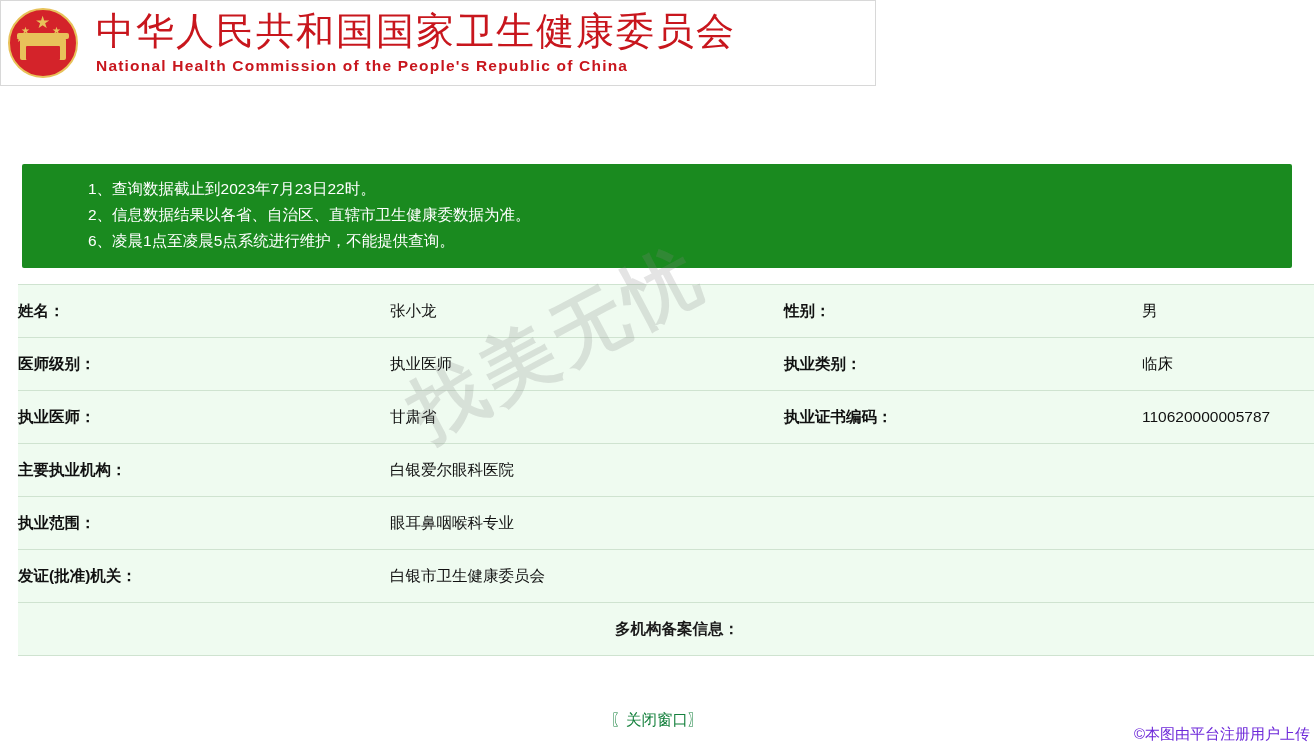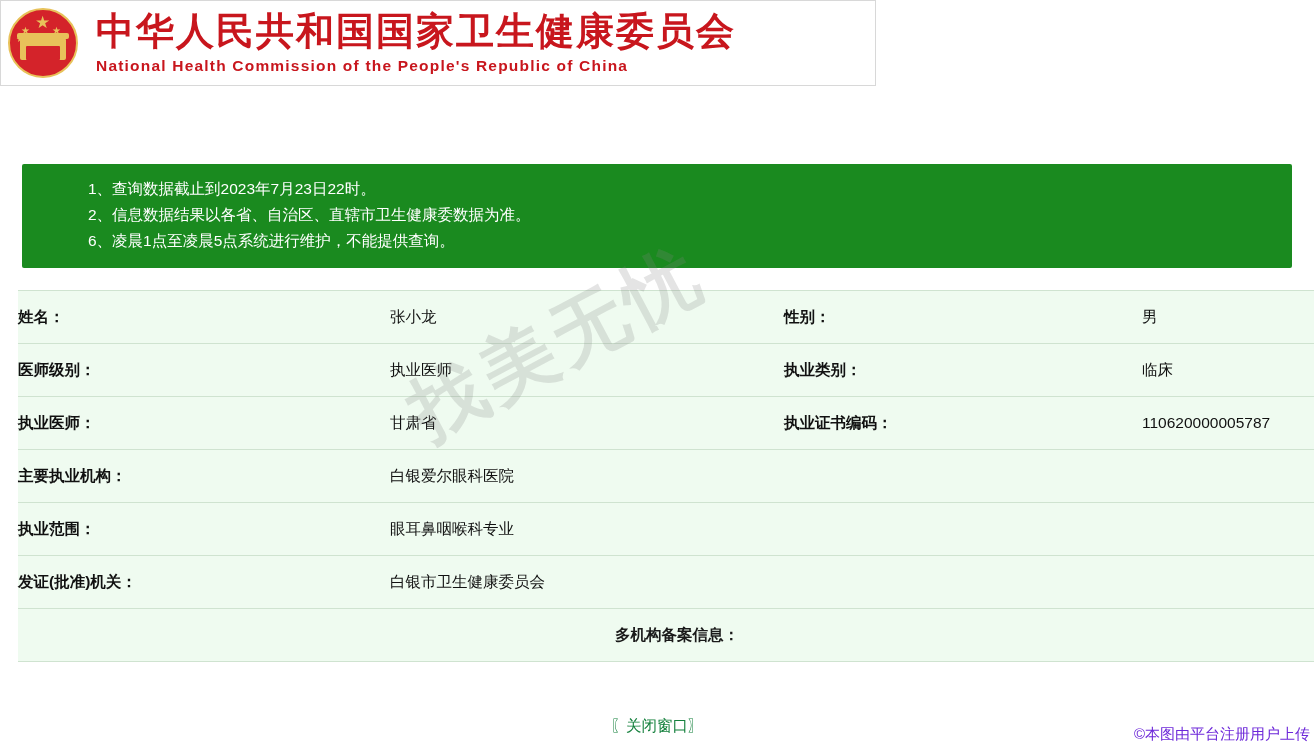--- a/index.html
+++ b/index.html
@@ -78,21 +78,21 @@
   .emblem .star.s2 { left: 48px; top: 20px; font-size: 10px; }
   .emblem .star.s3 { left: 12px; top: 29px; font-size: 9px; }
   .emblem .star.s4 { left: 55px; top: 29px; font-size: 9px; }
 
   .banner-text {
     margin-left: 14px;
     line-height: 1.05;
   }
   .banner-title {
     font-size: 38px;
-    font-weight: bold;
+    font-weight: normal;
     color: #c8161d;
     letter-spacing: 2px;
     white-space: nowrap;
   }
   .banner-sub {
     font-size: 15.5px;
     font-weight: bold;
     color: #c8161d;
     letter-spacing: 1.2px;
     white-space: nowrap;
@@ -113,21 +113,21 @@
   .notice-line {
     font-size: 15.5px;
     line-height: 26px;
     padding-left: 66px;
     white-space: nowrap;
   }
 
   
   .table-wrap {
     padding: 0 18px;
-    margin-top: 22px;
+    margin-top: 16px;
     position: relative;
   }
   table.info {
     width: 100%;
     border-collapse: collapse;
     table-layout: fixed;
     background: #effbf0;
   }
   table.info td {
     border-top: 1px solid #cfe3d0;

